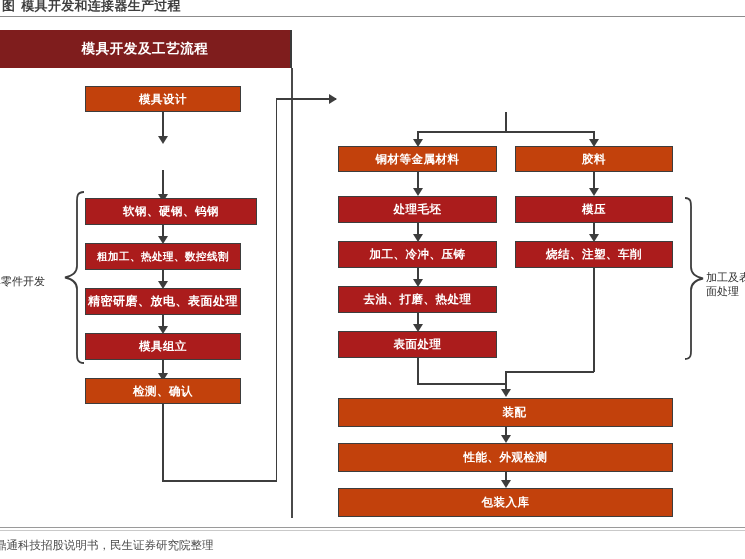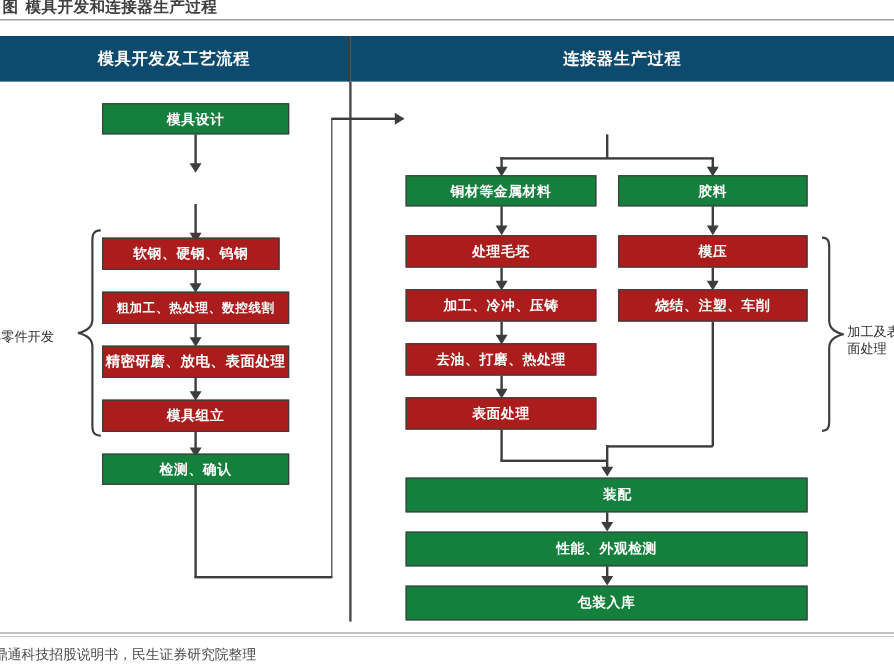--- a/index.html
+++ b/index.html
@@ -21,21 +21,21 @@
   }
   .fig-title .tnum{padding-left:2px;padding-right:6px;}
   .title-rule{
     position:absolute;left:0;top:16px;width:745px;height:0;
     border-top:1.5px solid #8c8c8c;
   }
 
   
   .hdr{
     position:absolute;top:30px;height:38px;
-    background:#0c4a6e;
+    background:#7f1d1d;
     display:flex;align-items:center;justify-content:center;
     color:#ffffff;font-size:13.5px;font-weight:bold;letter-spacing:.6px;
     box-sizing:border-box;
     font-family:Liberation Mono, monospace;
   }
   .hdr-left{left:0;width:292px;border-right:2px solid #3a3a3a;}
   .hdr-right{left:292px;width:453px;}
 
   
   .divider{
@@ -44,21 +44,21 @@
   }
 
   
   .box{
     position:absolute;box-sizing:border-box;
     display:flex;align-items:center;justify-content:center;
     color:#ffffff;font-weight:bold;font-size:11.5px;letter-spacing:.5px;
     border:1.6px solid #3d3d3d;
     white-space:nowrap;
   }
-  .box.gray{background:#15803d;}
+  .box.gray{background:#c2410c;}
   .box.red{background:#ab1c1c;}
 
   
   .ln{position:absolute;background:#3d3d3d;}
   .ln.v{width:1.6px;}
   .ln.h{height:1.6px;}
   .arw{
     position:absolute;width:0;height:0;
     border-left:5.5px solid transparent;
     border-right:5.5px solid transparent;
@@ -97,32 +97,31 @@
 
 <div id="root">
 
   <div class="fig-title">
     <span class="tnum">图</span>
     <span>模具开发和连接器生产过程</span>
   </div>
   <div class="title-rule"></div>
 
   <div class="hdr hdr-left">模具开发及工艺流程</div>
-  <div class="hdr hdr-right">连接器生产过程</div>
 
   <div class="divider"></div>
 
   <div class="box gray" style="left:85px;top:86px;width:156px;height:26px;">模具设计</div>
   <div class="ln v" style="left:162px;top:112px;height:28px;"></div>
   <div class="arw" style="left:157.5px;top:136px;"></div>
 
   <div class="ln v" style="left:162px;top:170px;height:28px;"></div>
   <div class="arw" style="left:157.5px;top:194px;"></div>
 
-  <div class="box red" style="left:85px;top:198px;width:148px;height:27px;">软钢、硬钢、钨钢</div>
+  <div class="box red" style="left:85px;top:198px;width:172px;height:27px;">软钢、硬钢、钨钢</div>
   <div class="ln v" style="left:162px;top:225px;height:15px;"></div>
   <div class="arw" style="left:157.5px;top:236px;"></div>
 
   <div class="box red" style="left:85px;top:243px;width:156px;height:27px;font-size:10.5px;">粗加工、热处理、数控线割</div>
   <div class="ln v" style="left:162px;top:270px;height:15px;"></div>
   <div class="arw" style="left:157.5px;top:281px;"></div>
 
   <div class="box red" style="left:85px;top:288px;width:156px;height:27px;font-size:12px;">精密研磨、放电、表面处理</div>
   <div class="ln v" style="left:162px;top:315px;height:15px;"></div>
   <div class="arw" style="left:157.5px;top:326px;"></div>

